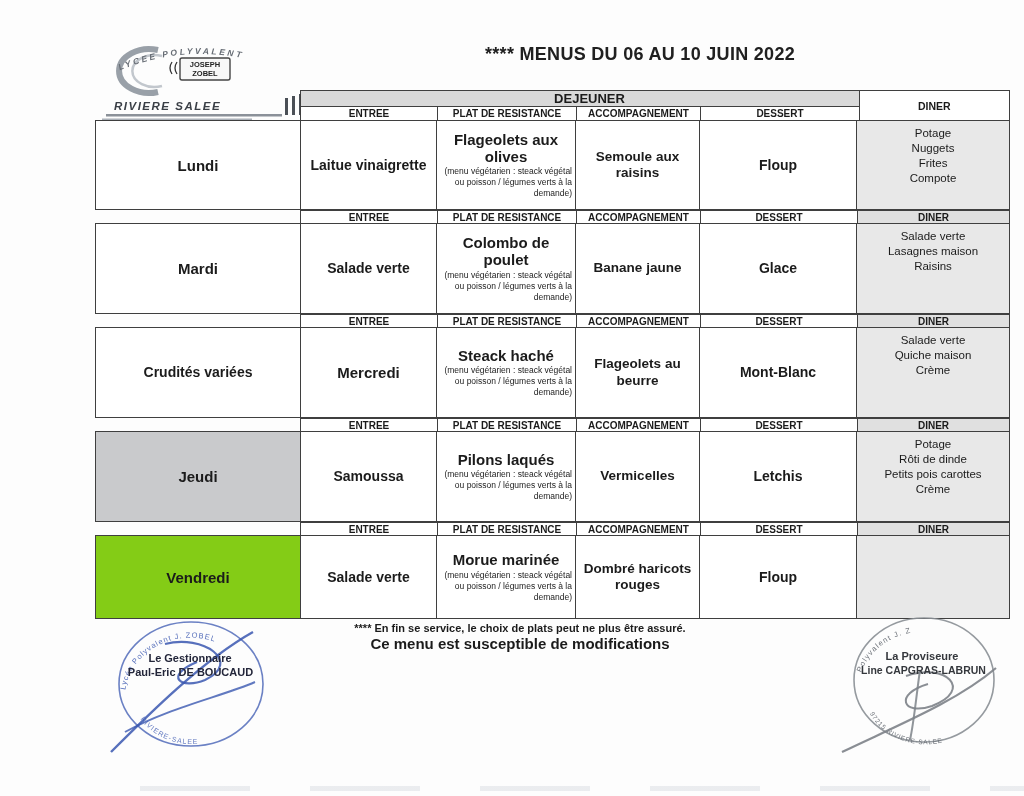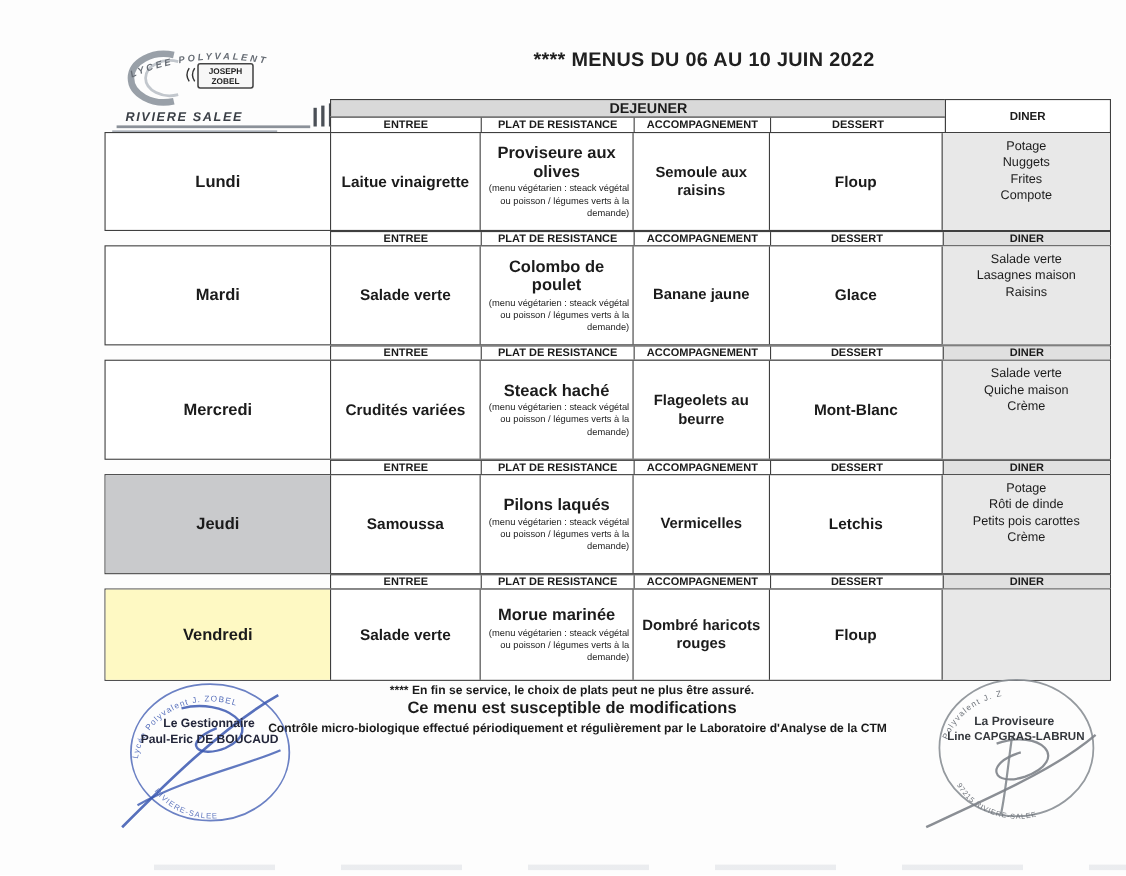--- a/index.html
+++ b/index.html
@@ -38,21 +38,21 @@
         padding:2px 3px;box-sizing:border-box;overflow:hidden;}
   .cell:first-child{border-left:none;}
   .c-day{font-size:15px;font-weight:bold;}
   .c-dish{font-size:14px;font-weight:bold;line-height:1.2;}
   .c-accomp{font-size:13.5px;}
   .plat-title{font-size:15px;font-weight:bold;line-height:1.15;}
   .veg-note{font-size:8.5px;font-weight:normal;line-height:1.3;margin-top:1px;color:#222;text-align:right;}
   .c-diner{background:#e8e8e8;justify-content:flex-start;padding-top:5px;}
   .diner-line{font-size:11.5px;font-weight:normal;line-height:1.3;}
   .shade-1{background:#c9cacc;}
-  .shade-2{background:#fef9c3;}
+  .shade-2{background:#84cc16;}
 
   
   .note1{position:absolute;left:95px;top:622px;width:850px;text-align:center;
          font-size:11px;font-weight:bold;}
   .note2{position:absolute;left:95px;top:635px;width:850px;text-align:center;
          font-size:15px;font-weight:bold;}
   .note3{position:absolute;left:95px;top:656px;width:860px;text-align:center;
          font-size:11px;font-weight:bold;}
 
   
@@ -102,21 +102,21 @@
     <div class="hcell">PLAT DE RESISTANCE</div>
     <div class="hcell">ACCOMPAGNEMENT</div>
     <div class="hcell">DESSERT</div>
   </div>
   <div class="hdr-diner">DINER</div>
 
   <div class="day-row" style="top:120px;height:90px">
     <div class="cell c-day">Lundi</div>
     <div class="cell c-dish">Laitue vinaigrette</div>
     <div class="cell">
-      <div class="plat-title">Proviseure aux olives</div>
+      <div class="plat-title">Flageolets aux olives</div>
       <div class="veg-note">(menu végétarien : steack végétal ou poisson / légumes verts à la demande)</div>
     </div>
     <div class="cell c-dish c-accomp">Semoule aux raisins</div>
     <div class="cell c-dish">Floup</div>
     <div class="cell c-diner">
       <div class="diner-line">Potage</div>
       <div class="diner-line">Nuggets</div>
       <div class="diner-line">Frites</div>
       <div class="diner-line">Compote</div>
     </div>
@@ -149,22 +149,22 @@
 
   <div class="strip" style="top:314px">
     <div class="hcell">ENTREE</div>
     <div class="hcell">PLAT DE RESISTANCE</div>
     <div class="hcell">ACCOMPAGNEMENT</div>
     <div class="hcell">DESSERT</div>
     <div class="hcell strip-diner">DINER</div>
   </div>
 
   <div class="day-row" style="top:327px;height:91px">
+    <div class="cell c-dish">Crudités variées</div>
     <div class="cell c-day">Mercredi</div>
-    <div class="cell c-dish">Crudités variées</div>
     <div class="cell">
       <div class="plat-title">Steack haché</div>
       <div class="veg-note">(menu végétarien : steack végétal ou poisson / légumes verts à la demande)</div>
     </div>
     <div class="cell c-dish c-accomp">Flageolets au beurre</div>
     <div class="cell c-dish">Mont-Blanc</div>
     <div class="cell c-diner">
       <div class="diner-line">Salade verte</div>
       <div class="diner-line">Quiche maison</div>
       <div class="diner-line">Crème</div>
@@ -217,21 +217,20 @@
     <div class="cell c-diner">
       <div class="diner-line"></div>
       <div class="diner-line"></div>
       <div class="diner-line"></div>
       <div class="diner-line"></div>
     </div>
   </div>
 
   <div class="note1">**** En fin se service, le choix de plats peut ne plus être assuré.</div>
   <div class="note2">Ce menu est susceptible de modifications</div>
-  <div class="note3">Contrôle micro-biologique effectué périodiquement et régulièrement par le Laboratoire d'Analyse de la CTM</div>
 
   <svg class="stamp" style="left:103px;top:610px" width="180" height="150" viewBox="0 0 180 150">
     <defs>
       <path id="slt" d="M 22 82 A 66 60 0 0 1 152 74" fill="none"></path>
       <path id="slb" d="M 34 104 A 62 56 0 0 0 146 100" fill="none"></path>
     </defs>
     <ellipse cx="88" cy="74" rx="72" ry="62" fill="none" stroke="#3a57b0" stroke-width="1.6" opacity="0.75"></ellipse>
     <text font-size="7.5" fill="#3a57b0" opacity="0.85" letter-spacing="1">
       <textPath href="#slt" startOffset="2">Lycée Polyvalent J. ZOBEL</textPath>
     </text>

